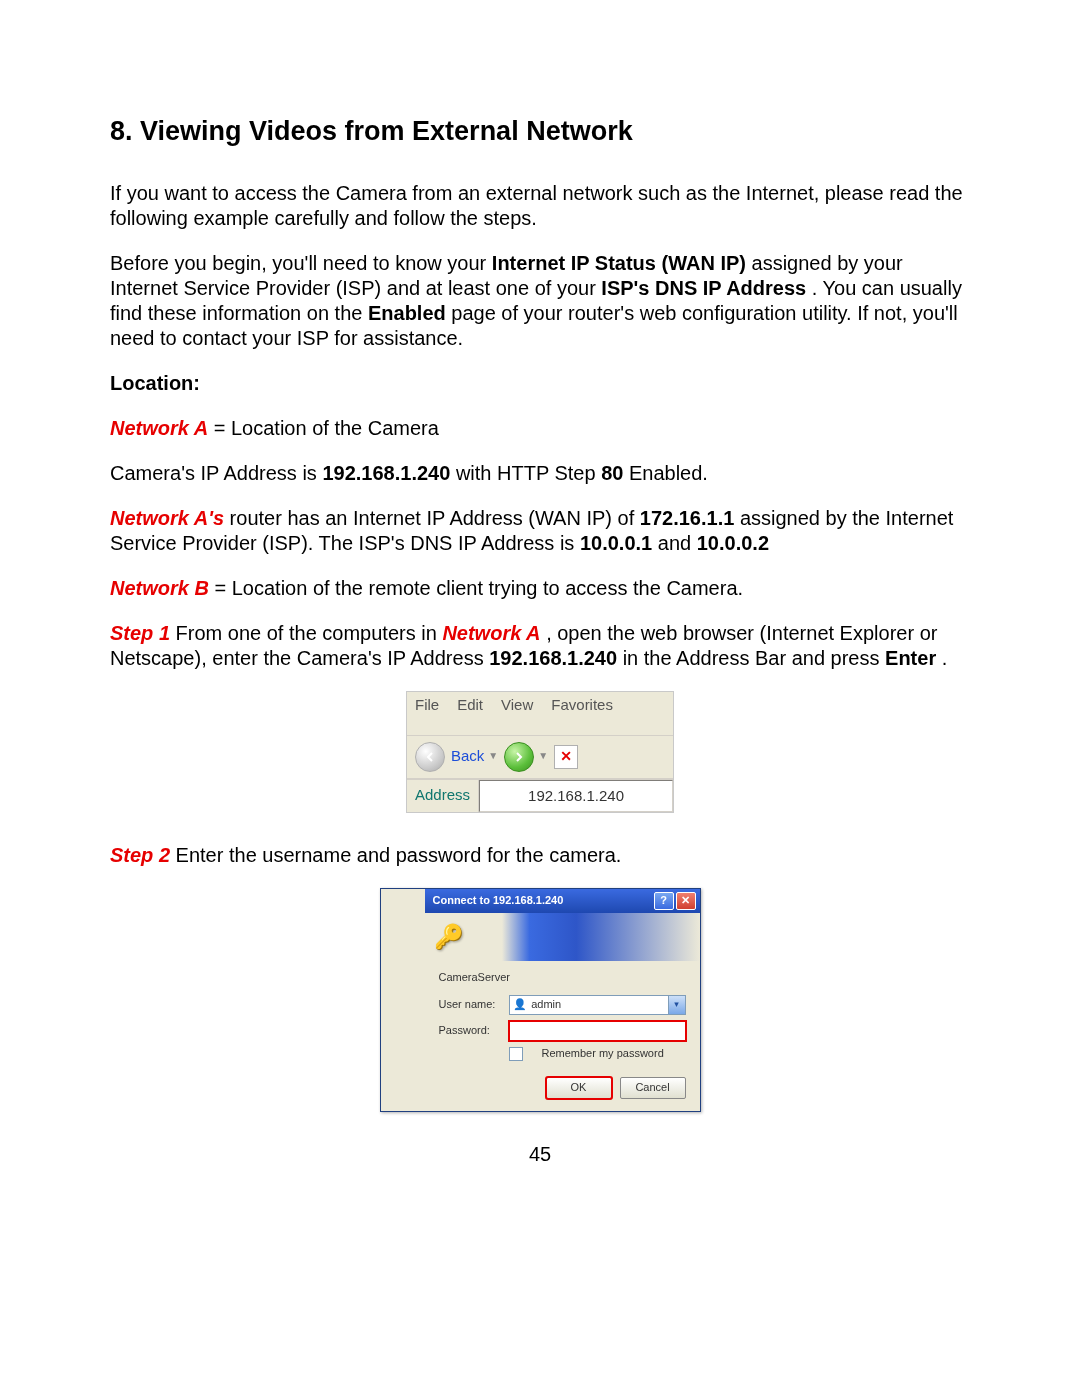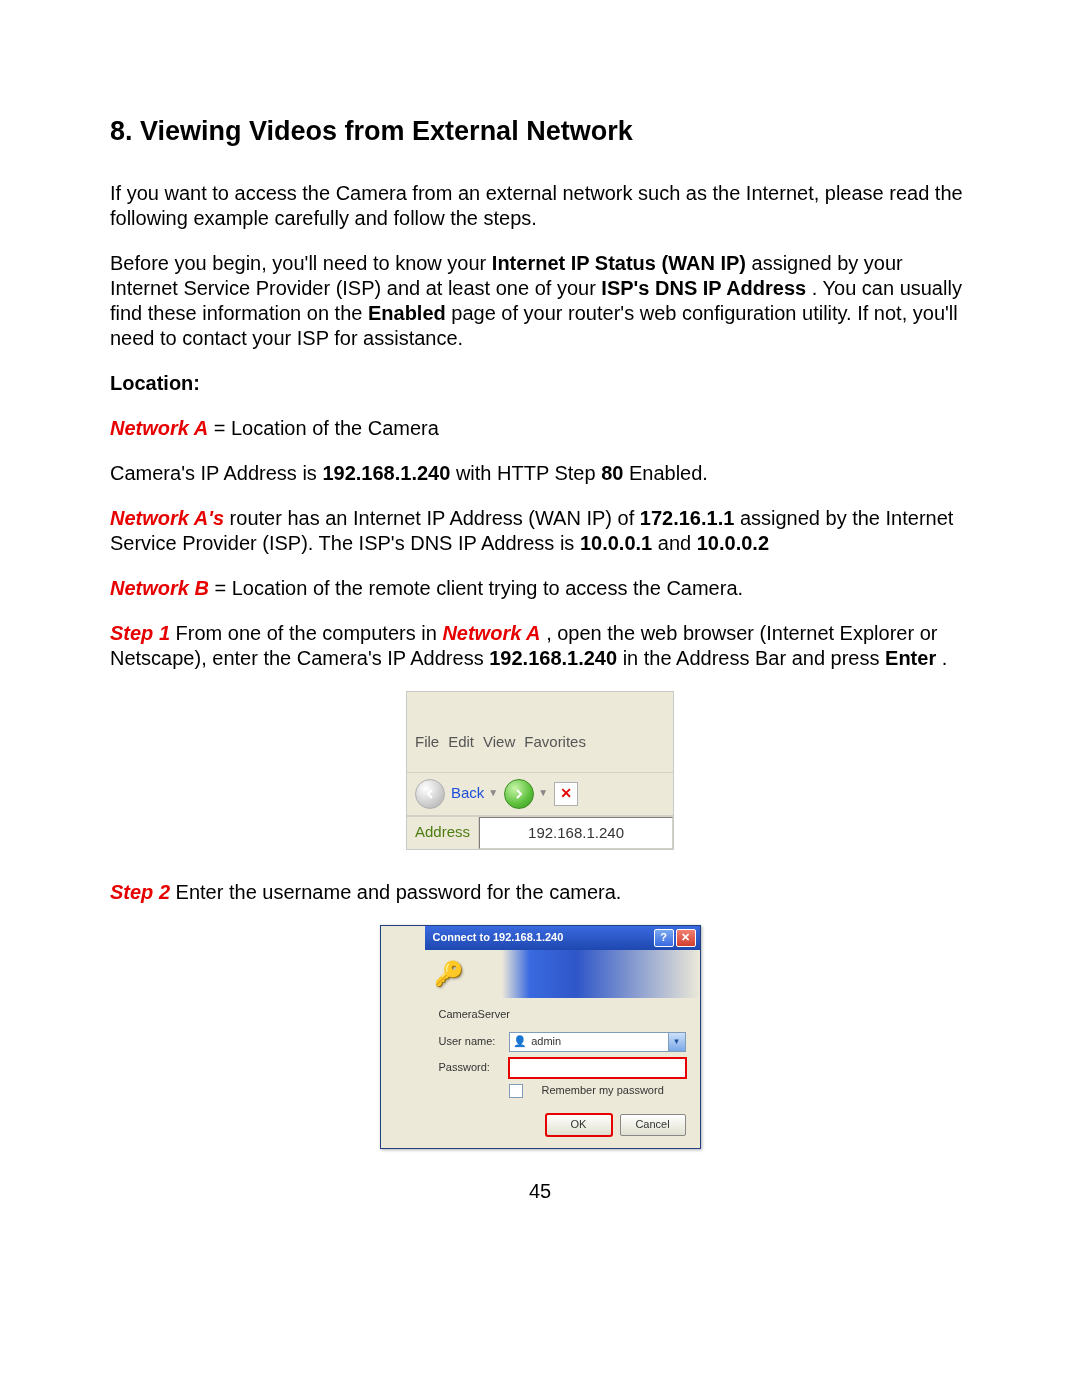--- a/index.html
+++ b/index.html
@@ -27,23 +27,22 @@
     margin: 10px auto 30px;
     border: 1px solid #c9c9c9;
     background: #ece9d8;
     font-family: Tahoma, Arial, sans-serif;
     font-size: 15px;
     color: #666;
   }
   .browser-menu {
     display: flex;
     padding: 4px 8px 20px;
-    gap: 9px;
+    gap: 18px;
     border-bottom: 1px solid #d4d0c8;
-    margin-top: 37px;
   }
   .browser-menu span { color: #555; }
   .browser-toolbar {
     display: flex;
     align-items: center;
     padding: 6px 8px;
     gap: 6px;
     border-bottom: 1px solid #d4d0c8;
   }
   .nav-btn {
@@ -68,21 +67,21 @@
     display:flex;align-items:center;justify-content:center;
     font-size:14px;
   }
   .browser-back-label { color:#1d4ed8; }
   .address-bar {
     display:flex;
     border-top:1px solid #d4d0c8;
   }
   .address-label {
     padding: 6px 8px;
-    color:#4d7c0f;
+    color:#0f766e;
     border-right:1px solid #d4d0c8;
   }
   .address-input {
     flex:1;
     background:#fff;
     padding:6px 8px;
     text-align:center;
     color:#333;
     border:1px inset #d4d0c8;
   }

